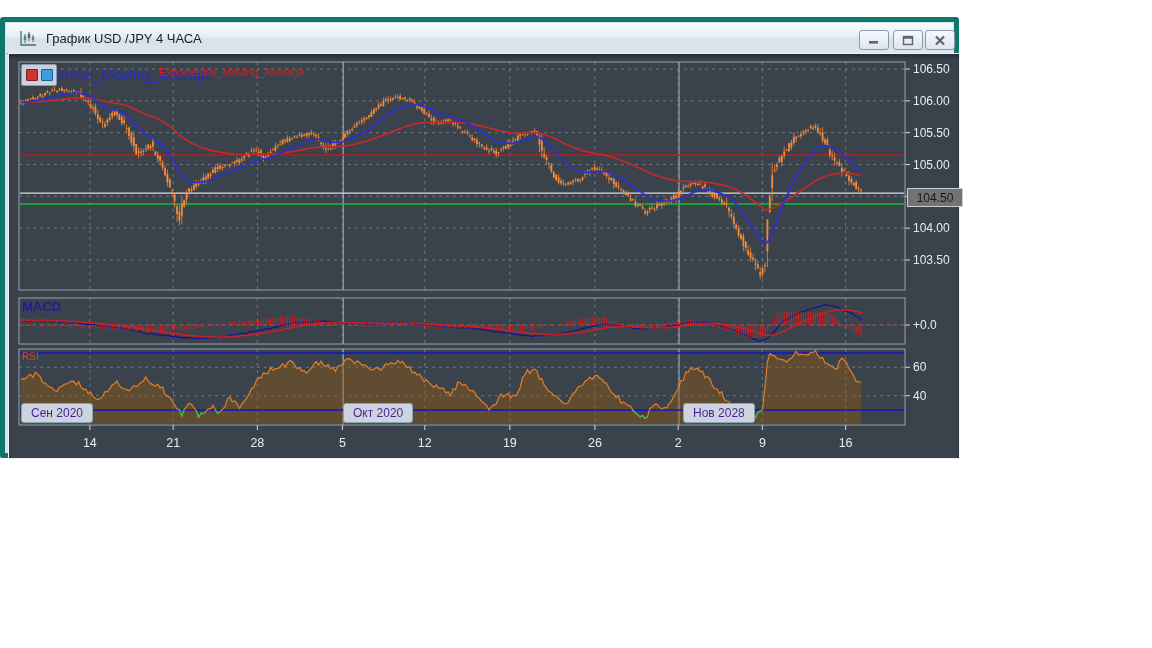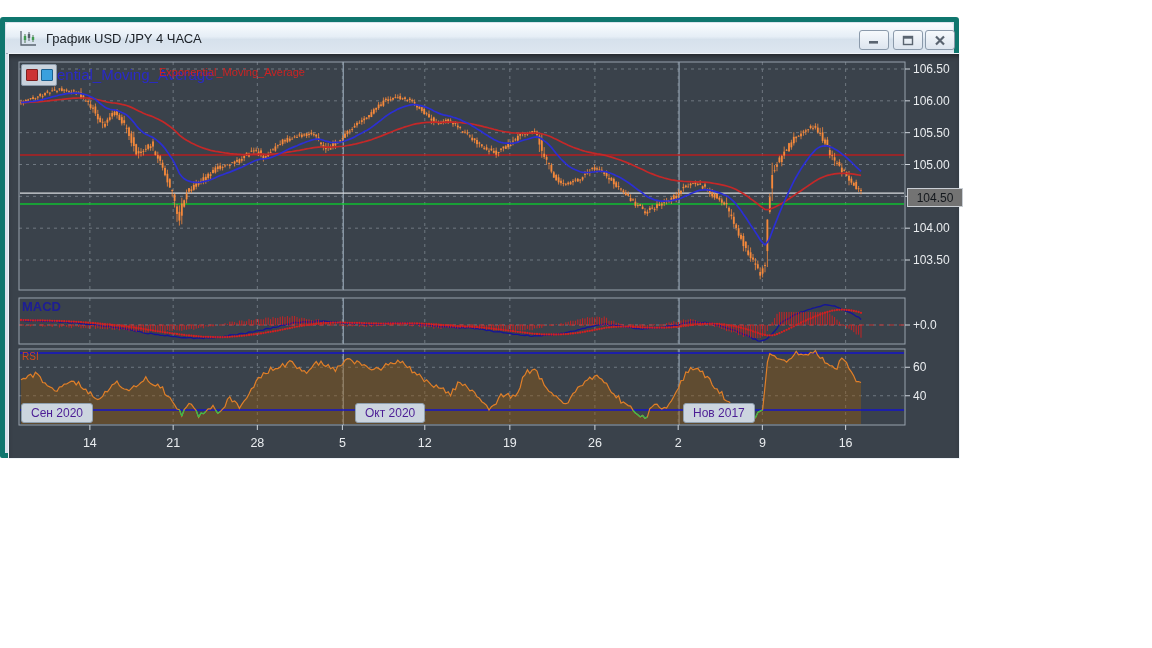--- a/index.html
+++ b/index.html
@@ -22,21 +22,21 @@
     border-radius:2px;display:flex;align-items:center;justify-content:center;gap:3px;}
   .sq{width:10px;height:10px;border-radius:1px;}
   #sq-red{background:#cc3434;border:1px solid #7e1f1f;}
   #sq-blue{background:#3aa0dd;border:1px solid #1a6090;}
   #ema1-label{left:48px;top:12px;font-size:15px;color:#2a2ac8;white-space:nowrap;}
   #ema2-label{left:150px;top:12px;font-size:11px;color:#cc2323;white-space:nowrap;}
   #macd-label{left:13px;top:245px;font-size:13px;color:#1d1d96;font-weight:bold;}
   #rsi-label{left:13px;top:297px;font-size:10px;color:#cf4a1e;font-weight:normal;}
   .month-box{top:349px;height:16px;padding:1px 9px;background:#ccd5df;border:1px solid #8fa0b0;
     border-radius:3px;font-size:12px;color:#4c1d95;display:flex;align-items:center;white-space:nowrap;}
-  #month-sep{left:12px;} #month-okt{left:334px;margin-left:12px;} #month-nov{left:674px;}
+  #month-sep{left:12px;} #month-okt{left:334px;} #month-nov{left:674px;}
   #cur-price-box{left:898px;top:134px;width:54px;height:17px;background:#737373;border:1px solid #c9ced4;
     font-size:12px;color:#14181d;display:flex;align-items:center;justify-content:center;}
 </style>
 </head>
 <body>
 
 <div id="window">
   <div id="titlebar">
     <svg id="title-icon" viewBox="0 0 20 17">
       <path d="M3 1 v14 h15" stroke="#5a6570" stroke-width="1.3" fill="none"></path>
@@ -1573,16 +1573,16 @@
     <div class="overlay" id="legend-box">
       <span class="sq" id="sq-red"></span>
       <span class="sq" id="sq-blue"></span>
     </div>
     <span class="overlay" id="ema1-label">ential_Moving_Average</span>
     <span class="overlay" id="ema2-label">Exponential_Moving_Average</span>
     <span class="overlay" id="macd-label">MACD</span>
     <span class="overlay" id="rsi-label">RSI</span>
     <span class="overlay month-box" id="month-sep">Сен 2020</span>
     <span class="overlay month-box" id="month-okt">Окт 2020</span>
-    <span class="overlay month-box" id="month-nov">Нов 2017</span>
+    <span class="overlay month-box" id="month-nov">Нов 2028</span>
     <div class="overlay" id="cur-price-box">104.50</div>
   </div>
 </div>
 
 </body></html>

